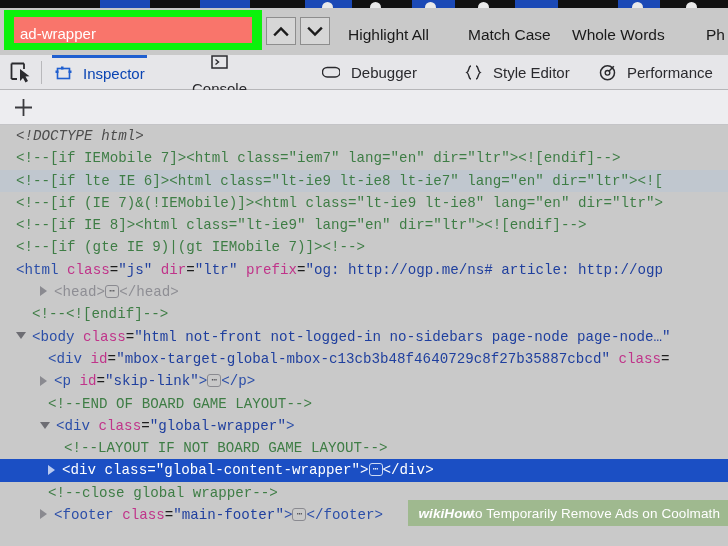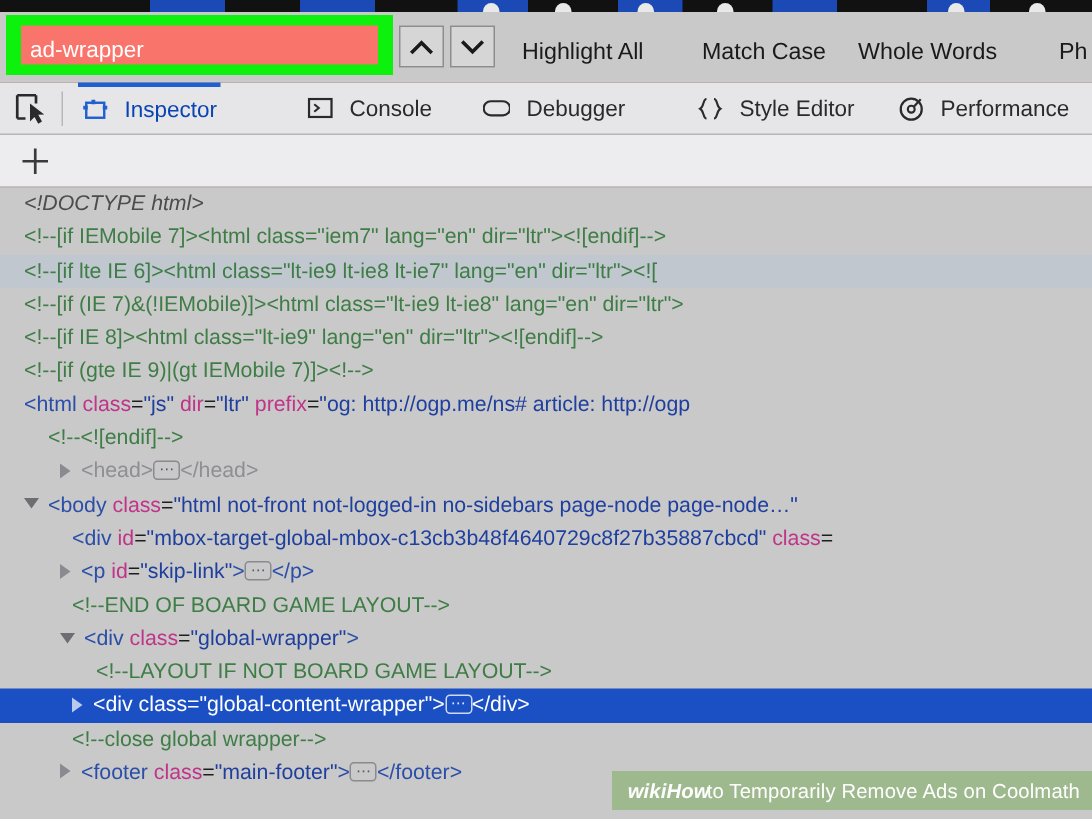--- a/index.html
+++ b/index.html
@@ -135,21 +135,21 @@
     border-top: 3px solid #1f5fd0;
   }
   .dt-tab .ticon {
     display: flex;
     align-items: center;
     justify-content: center;
     width: 18px;
     height: 18px;
   }
   #tab-inspector { left: 52px; }
-  #tab-console { left: 202px; }
+  #tab-console { left: 190px; flex-direction: column; }
   #tab-debugger { left: 320px; }
   #tab-styleeditor { left: 462px; }
   #tab-performance { left: 596px; }
 
   
   .addbar {
     position: absolute;
     top: 90px; left: 0;
     width: 728px; height: 35px;
     background: #ededf0;
@@ -163,21 +163,21 @@
     cursor: default;
   }
 
   
   .code-panel {
     position: absolute;
     top: 125px; left: 0;
     width: 728px; height: 421px;
     background: #c9c9c9;
     overflow: hidden;
-    font-family: Liberation Sans, sans-serif;
+    font-family: Liberation Mono, monospace;
     font-size: 14.2px;
   }
   .code-line {
     position: relative;
     height: 22.3px;
     line-height: 22.3px;
     white-space: nowrap;
     padding-left: 16px;
     box-sizing: border-box;
     overflow: hidden;
@@ -235,21 +235,21 @@
   }
   .ind1 { padding-left: 32px; }
   .ind2 { padding-left: 48px; }
   .ind3 { padding-left: 64px; }
   .ind4 { padding-left: 40px; }
 
   
   .watermark {
     position: absolute;
     right: 0;
-    bottom: 6px;
+    bottom: 20px;
     height: 26px;
     display: flex;
     align-items: center;
     padding: 0 8px 0 10px;
     background: rgba(150, 182, 130, 0.82);
     color: #ffffff;
     font-family: "Liberation Sans", sans-serif;
     font-size: 13.5px;
     white-space: nowrap;
     letter-spacing: 0.1px;
@@ -412,26 +412,26 @@
     </div>
 
     <div class="code-line">
       <span class="tok-comment">&lt;!--[if (gte IE 9)|(gt IEMobile 7)]&gt;&lt;!--&gt;</span>
     </div>
 
     <div class="code-line">
       <span class="tok-punc">&lt;</span><span class="tok-tag">html</span><span class="tok-plain"> </span><span class="tok-attr">class</span><span class="tok-plain">=</span><span class="tok-val">"js"</span><span class="tok-plain"> </span><span class="tok-attr">dir</span><span class="tok-plain">=</span><span class="tok-val">"ltr"</span><span class="tok-plain"> </span><span class="tok-attr">prefix</span><span class="tok-plain">=</span><span class="tok-val">"og: http://ogp.me/ns# article: http://ogp</span>
     </div>
 
+    <div class="code-line ind4">
+      <span class="twisty"></span><span class="tok-tag-dim">&lt;</span><span class="tok-tag-dim">head</span><span class="tok-tag-dim">&gt;</span><span class="ellip">⋯</span><span class="tok-tag-dim">&lt;/</span><span class="tok-tag-dim">head</span><span class="tok-tag-dim">&gt;</span>
+    </div>
+
     <div class="code-line ind1">
       <span class="tok-comment">&lt;!--&lt;![endif]--&gt;</span>
-    </div>
-
-    <div class="code-line ind4">
-      <span class="twisty"></span><span class="tok-tag-dim">&lt;</span><span class="tok-tag-dim">head</span><span class="tok-tag-dim">&gt;</span><span class="ellip">⋯</span><span class="tok-tag-dim">&lt;/</span><span class="tok-tag-dim">head</span><span class="tok-tag-dim">&gt;</span>
     </div>
 
     <div class="code-line">
       <span class="twisty open"></span><span class="tok-punc">&lt;</span><span class="tok-tag">body</span><span class="tok-plain"> </span><span class="tok-attr">class</span><span class="tok-plain">=</span><span class="tok-val">"html not-front not-logged-in no-sidebars page-node page-node…"</span>
     </div>
 
     <div class="code-line ind2">
       <span class="tok-punc">&lt;</span><span class="tok-tag">div</span><span class="tok-plain"> </span><span class="tok-attr">id</span><span class="tok-plain">=</span><span class="tok-val">"mbox-target-global-mbox-c13cb3b48f4640729c8f27b35887cbcd"</span><span class="tok-plain"> </span><span class="tok-attr">class</span><span class="tok-plain">=</span>
     </div>
 

